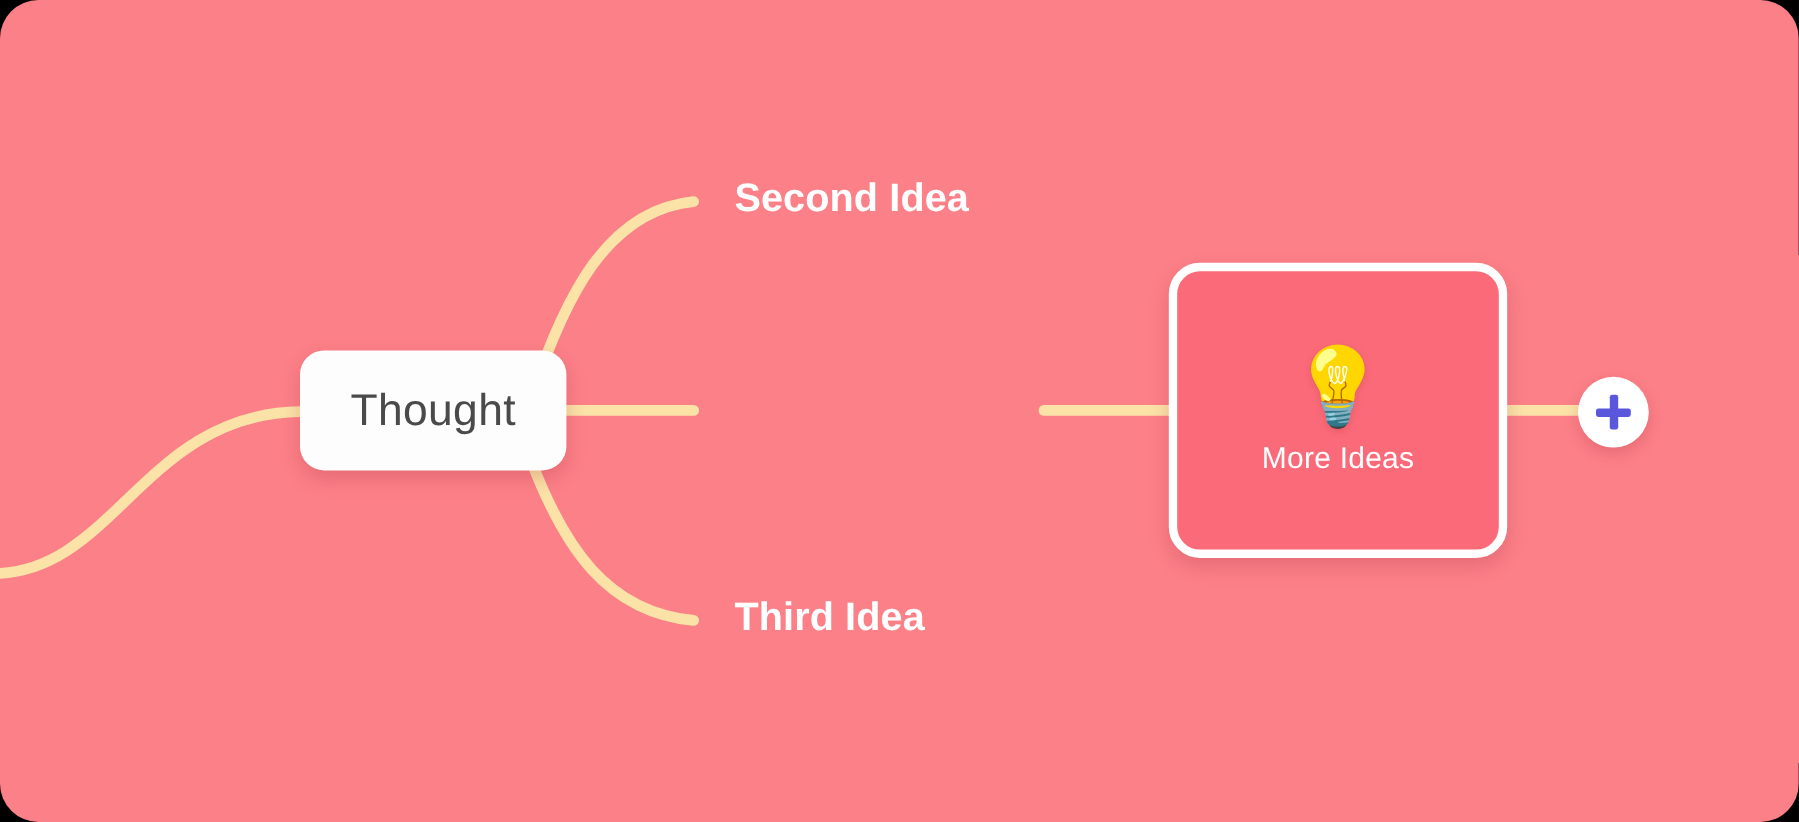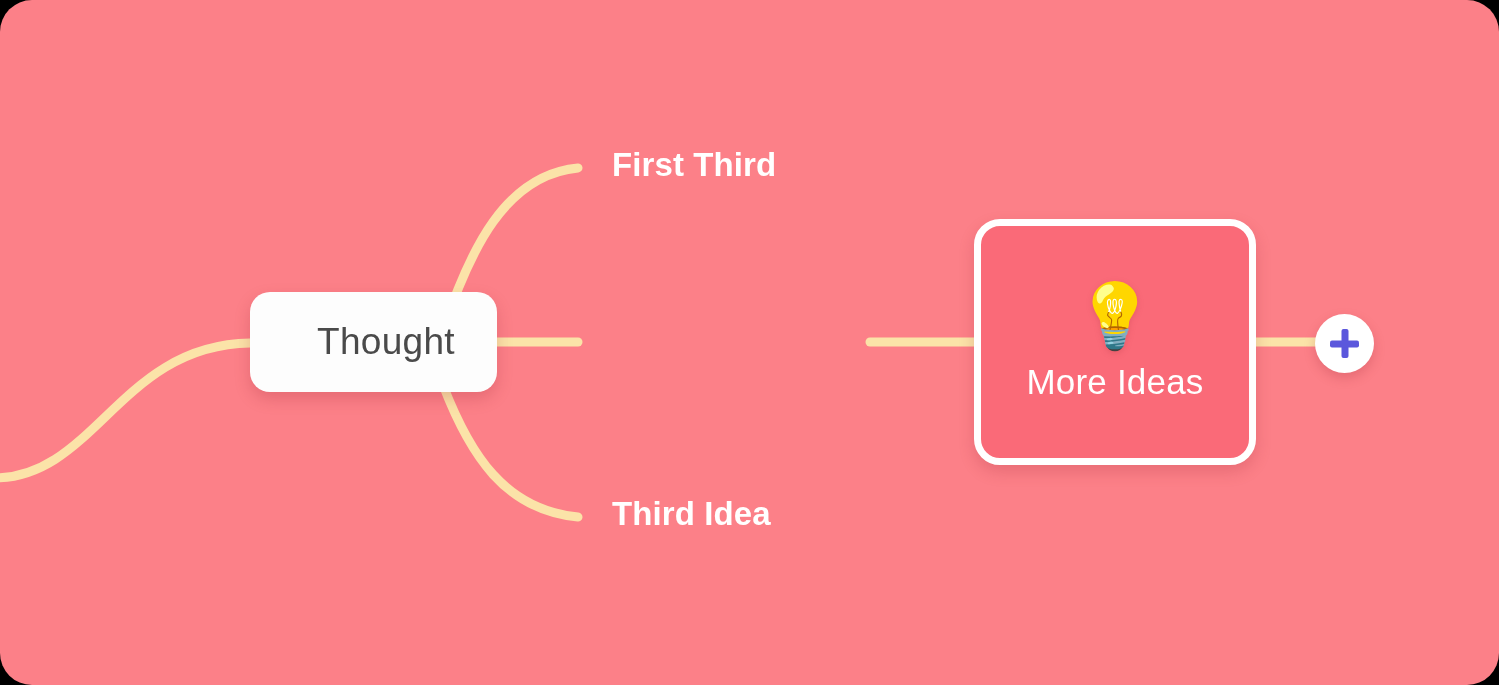--- a/index.html
+++ b/index.html
@@ -40,21 +40,20 @@
     left: 250px;
     top: 292px;
     width: 222px;
     height: 100px;
     background: #FDFDFD;
     border-radius: 20px;
     box-shadow: 0 7px 16px rgba(150, 30, 45, 0.22);
     display: flex;
     align-items: center;
     justify-content: center;
-    padding-left: 25px;
   }
   #thought-node .node-text {
     font-size: 37px;
     font-weight: 400;
     color: #4A4A4A;
     letter-spacing: 0.3px;
     white-space: nowrap;
   }
 
   
@@ -88,21 +87,21 @@
     justify-content: center;
   }
   #more-ideas-node .bulb-icon {
     font-size: 64px;
     line-height: 1;
     margin-top: 2px;
     margin-bottom: 14px;
     filter: drop-shadow(0 2px 3px rgba(140,30,40,0.18));
   }
   #more-ideas-node .node-text {
-    font-size: 35px;
+    font-size: 25px;
     font-weight: 400;
     color: #FFFFFF;
     white-space: nowrap;
     letter-spacing: 0.2px;
   }
 
   
   #add-button {
     position: absolute;
     left: 1315px;
@@ -163,21 +162,21 @@
       <path d="M 870 342 L 980 342"></path>
 
       <path d="M 1250 342 L 1330 342"></path>
     </g>
   </svg>
 
   <div id="thought-node">
     <span class="node-text">Thought</span>
   </div>
 
-  <div class="branch-label" id="label-first">First Third</div>
+  <div class="branch-label" id="label-first">Second Idea</div>
   <div class="branch-label" id="label-third">Third Idea</div>
 
   <div id="more-ideas-node">
     <span class="bulb-icon">💡</span>
     <span class="node-text">More Ideas</span>
   </div>
 
   <div id="add-button">
     <span class="plus-glyph"></span>
   </div>

